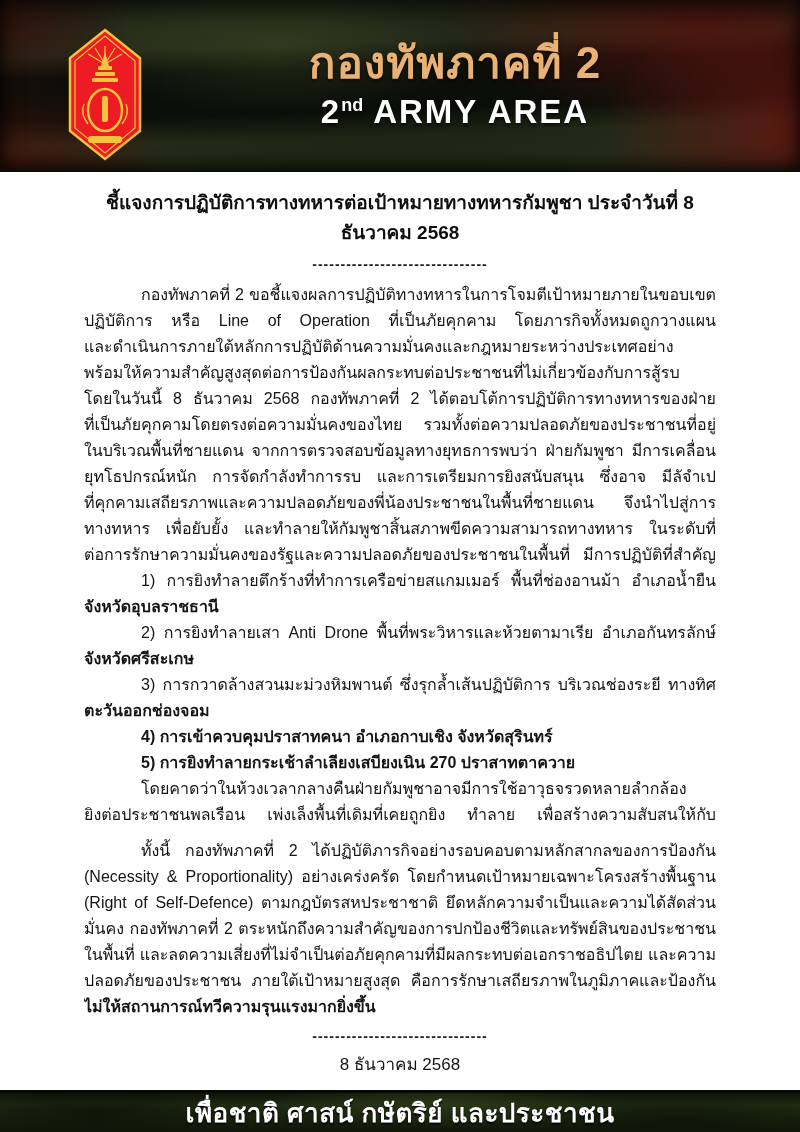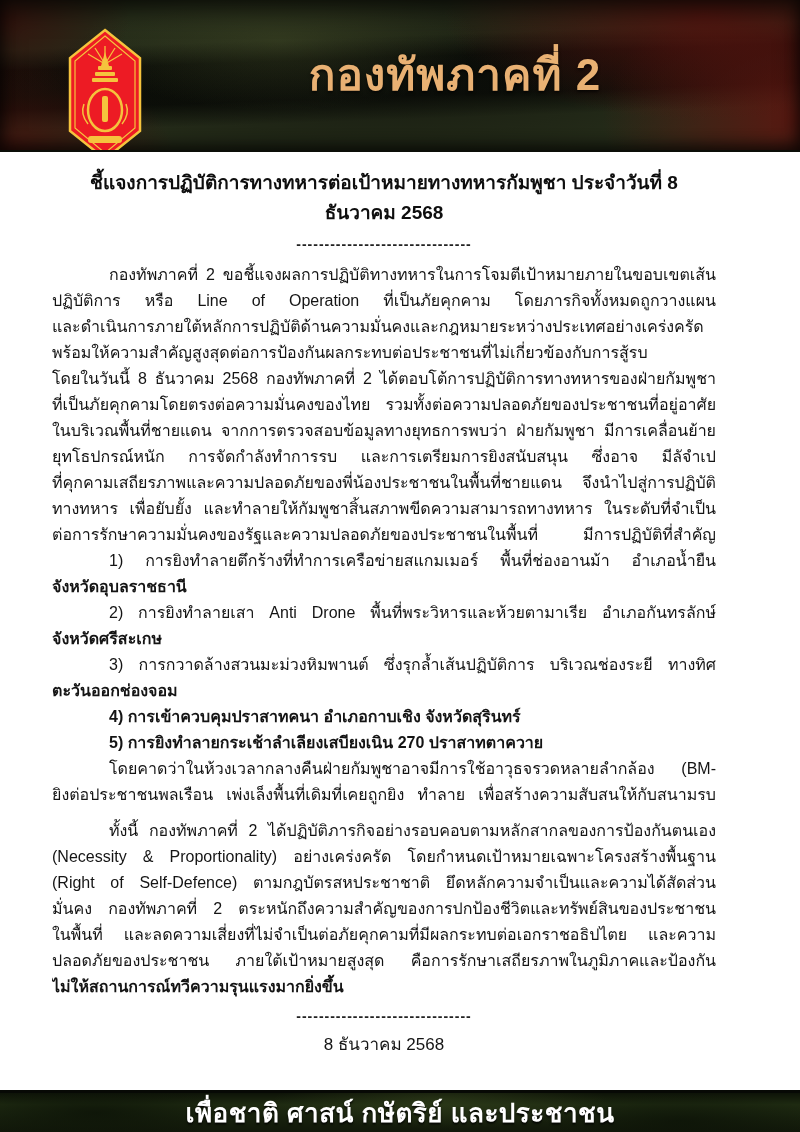--- a/index.html
+++ b/index.html
@@ -2,21 +2,21 @@
 <html><head>
 <meta charset="utf-8">
 <style>
   * { margin:0; padding:0; box-sizing:border-box; }
   html,body { width:800px; }
   body { font-family:"Liberation Sans","DejaVu Sans",sans-serif; background:#ffffff; }
   .page { position:relative; width:800px; height:1132px; overflow:hidden; background:#ffffff; }
 
   
   .header {
-    position:relative; width:800px; height:152px; overflow:hidden;
+    position:relative; width:800px; height:172px; overflow:hidden;
     background-color:#262d1a;
     background-image:
       radial-gradient(ellipse 420px 170px at 88% 10%, rgba(88,18,14,.85), transparent 62%),
       radial-gradient(ellipse 320px 210px at 100% 78%, rgba(96,22,16,.9), transparent 62%),
       radial-gradient(ellipse 280px 150px at 0% 102%, rgba(74,16,12,.85), transparent 62%),
       radial-gradient(ellipse 210px 130px at 0% 12%, rgba(56,13,10,.8), transparent 62%),
       radial-gradient(ellipse 320px 110px at 35% 28%, rgba(88,98,50,.32), transparent 62%),
       radial-gradient(ellipse 500px 130px at 48% 55%, rgba(10,12,8,.5), transparent 72%),
       linear-gradient(178deg, rgba(24,28,16,0) 28%, rgba(8,10,6,.88) 40%, rgba(8,10,6,.88) 62%, rgba(24,28,16,0) 75%);
     box-shadow: inset 0 10px 24px rgba(0,0,0,.7), inset 0 -6px 14px rgba(0,0,0,.6);
@@ -29,21 +29,21 @@
     color:#e9b173; font-size:44px; font-weight:bold; letter-spacing:1px; line-height:1.1;
     text-shadow:0 2px 3px rgba(0,0,0,.6);
   }
   .title-eng {
     color:#ffffff; font-size:33px; font-weight:bold; letter-spacing:2px; margin-top:6px;
     text-shadow:0 2px 3px rgba(0,0,0,.6);
   }
   .title-eng sup { font-size:18px; vertical-align:super; letter-spacing:0; }
 
   
-  .doc { position:relative; width:800px; height:918px; padding:16px 84px 0 52px; overflow:hidden; color:#161616; }
+  .doc { position:relative; width:800px; height:918px; padding:16px 84px 0 84px; overflow:hidden; color:#161616; }
   .doc-title { text-align:center; font-size:19px; font-weight:bold; line-height:30px; color:#0e0e0e; }
   .separator { text-align:center; font-size:14px; font-weight:bold; letter-spacing:1px; color:#222; line-height:24px; }
   .sep-top { margin-top:4px; margin-bottom:6px; }
   .sep-bottom { margin-top:4px; }
   .line { font-size:16px; line-height:26px; height:26px; overflow:hidden;
           text-align:justify; text-align-last:justify; white-space:normal; color:#141414; }
   .line.left { text-align:left; text-align-last:left;font-weight:bold; }
   .line.indent { padding-left:57px; }
   .line.pbreak { margin-top:10px; }
   .doc-date { text-align:center; font-size:17px; line-height:30px; margin-top:2px; color:#141414; }
@@ -85,20 +85,21 @@
         <rect x="33" y="44" width="20" height="4" rx="1"></rect>
         <rect x="30" y="50" width="26" height="4" rx="1"></rect>
       </g>
       <ellipse cx="43" cy="82" rx="17" ry="21" fill="none" stroke="#f5c33d" stroke-width="2.5"></ellipse>
       <rect x="40" y="68" width="6" height="26" rx="2" fill="#f5c33d"></rect>
       <path d="M22 76 Q18 86 26 96 M64 76 Q68 86 60 96" fill="none" stroke="#f5c33d" stroke-width="1.5"></path>
       <rect x="26" y="108" width="34" height="7" rx="3" fill="#f5c33d"></rect>
     </svg>
     <div class="header-titles">
       <div class="title-thai">กองทัพภาคที่ 2</div>
+      <div class="title-eng"><span>2</span><sup>nd</sup><span> ARMY AREA</span></div>
     </div>
   </div>
 
   <div class="doc">
     <div class="doc-title">ชี้แจงการปฏิบัติการทางทหารต่อเป้าหมายทางทหารกัมพูชา ประจำวันที่ 8 ธันวาคม 2568</div>
     <div class="separator sep-top">-------------------------------</div>
 
     <div class="line indent">กองทัพภาคที่ 2 ขอชี้แจงผลการปฏิบัติทางทหารในการโจมตีเป้าหมายภายในขอบเขตเส้น</div>
     <div class="line">ปฏิบัติการ หรือ Line of Operation ที่เป็นภัยคุกคาม โดยภารกิจทั้งหมดถูกวางแผน</div>
     <div class="line">และดำเนินการภายใต้หลักการปฏิบัติด้านความมั่นคงและกฎหมายระหว่างประเทศอย่างเคร่งครัด</div>

